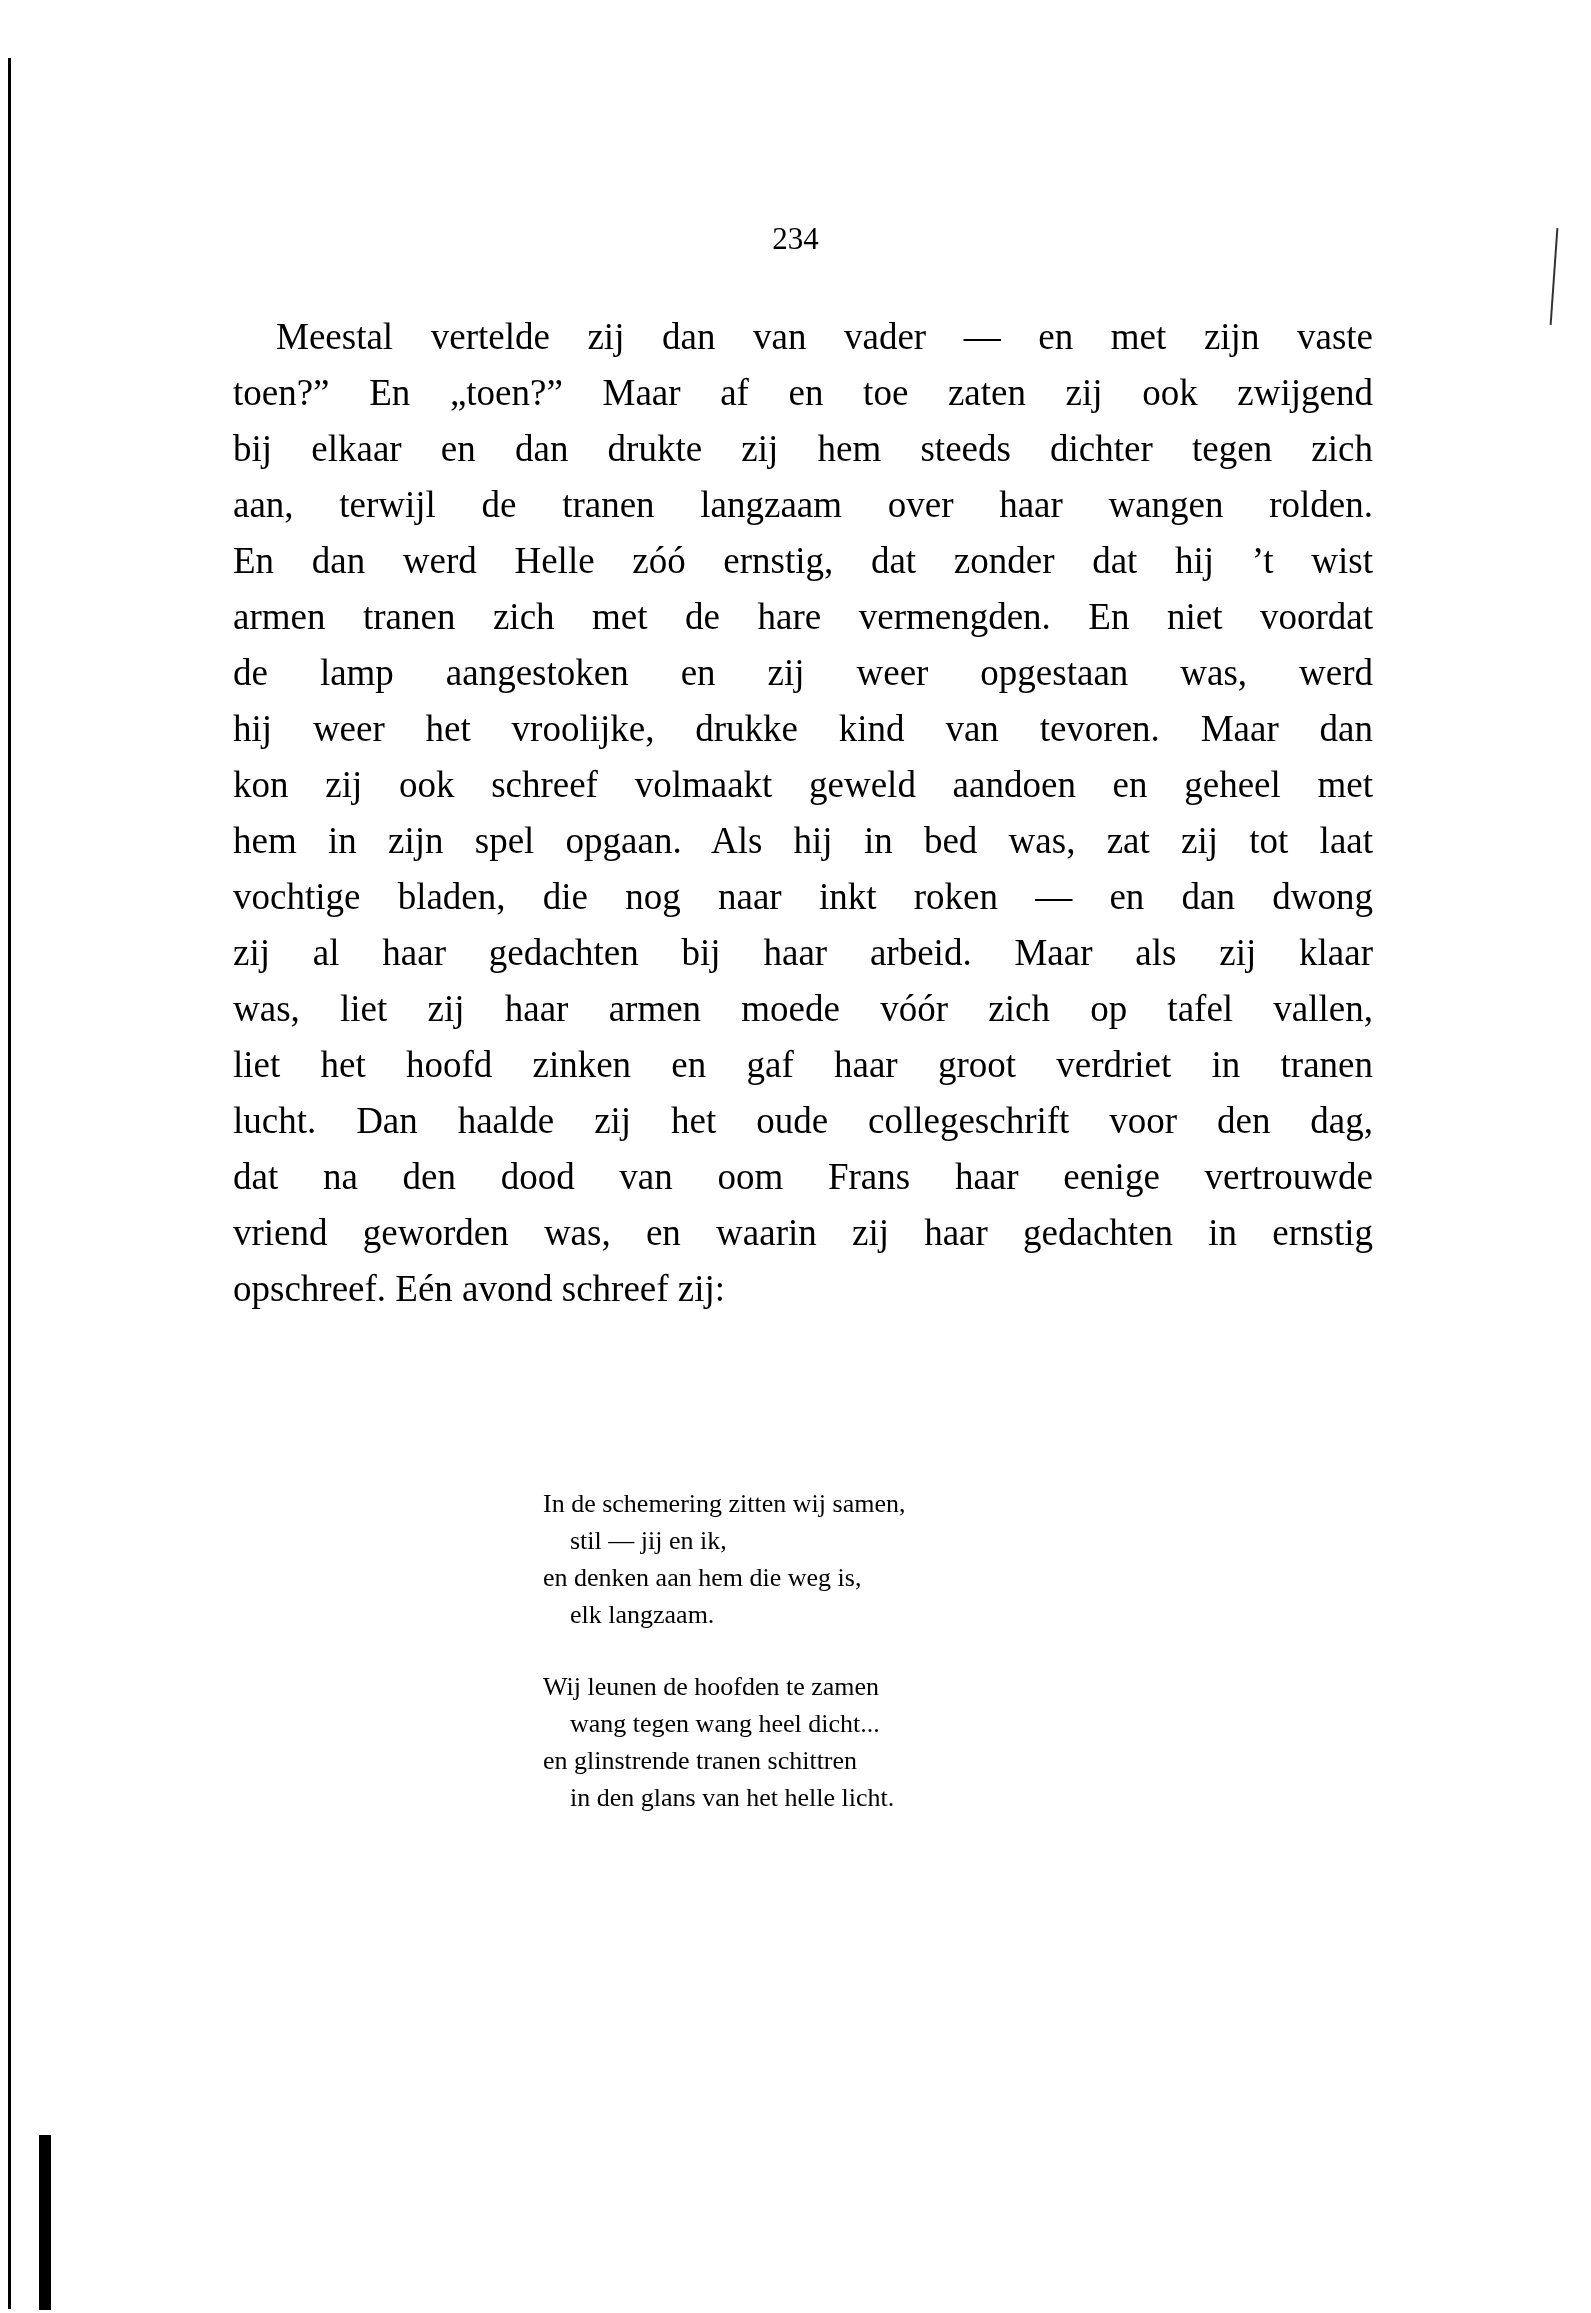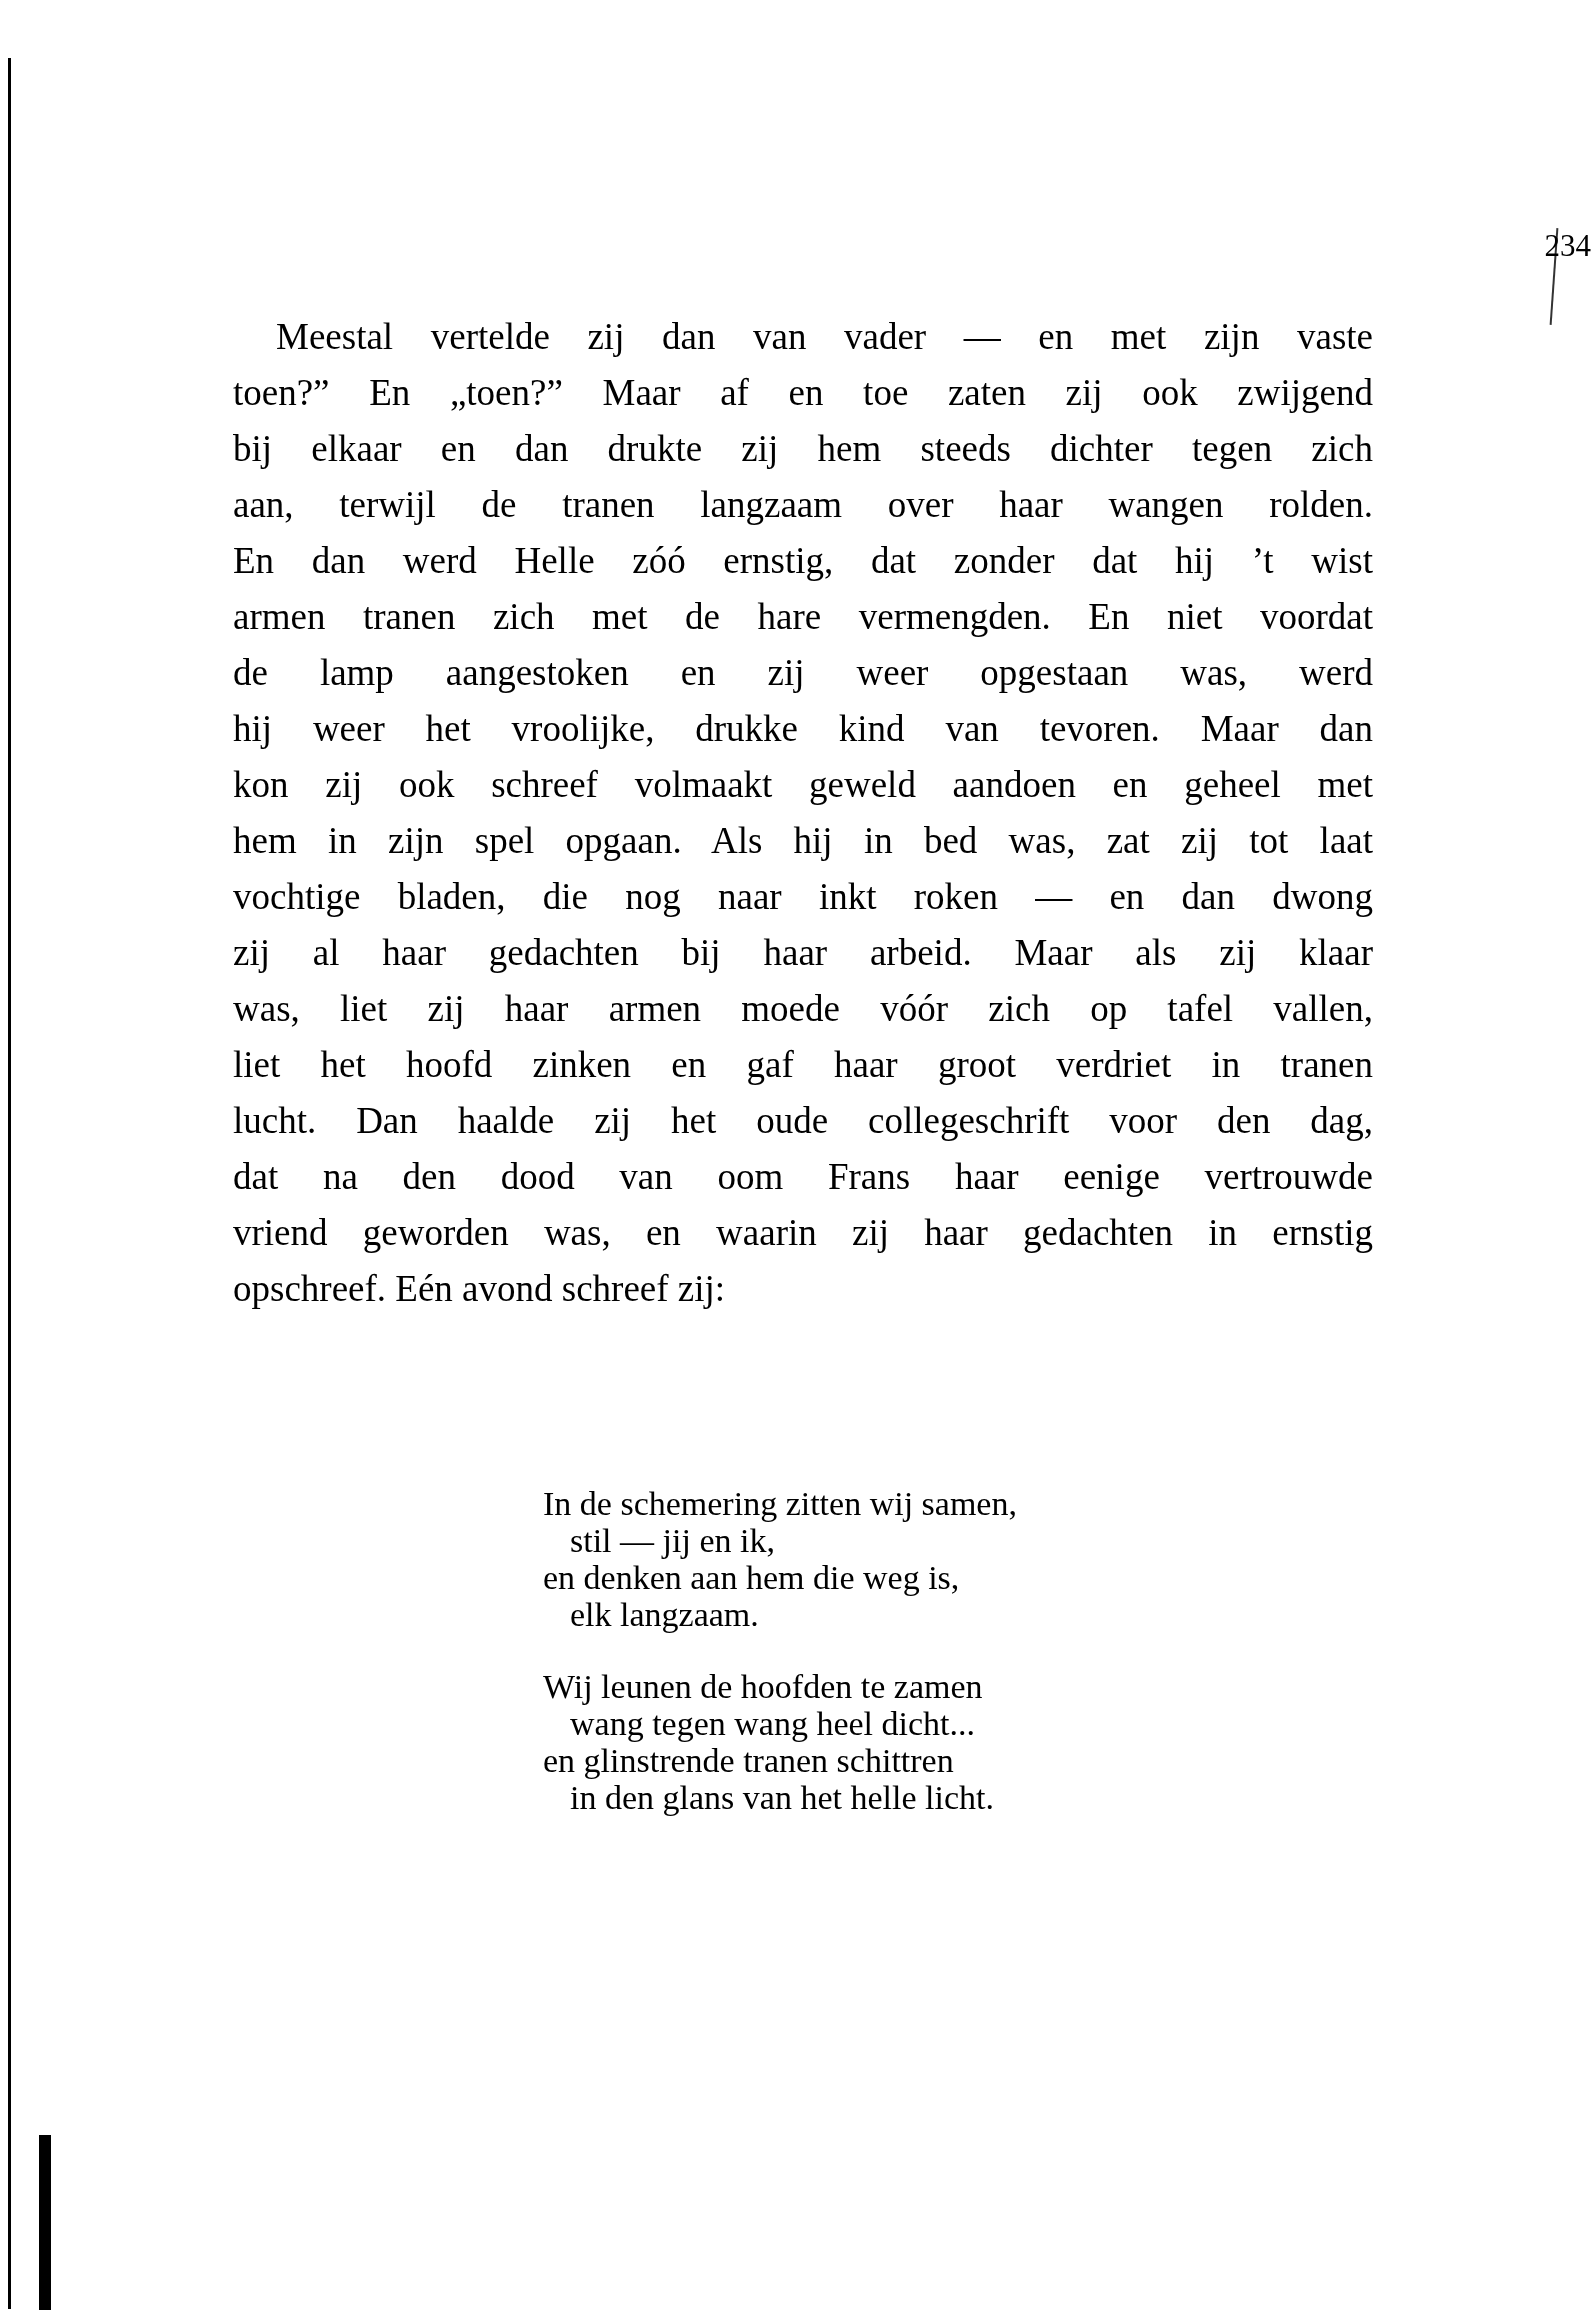--- a/index.html
+++ b/index.html
@@ -1,25 +1,25 @@
 <!DOCTYPE html>
 <html><head>
 <meta charset="utf-8">
 <style>
   html,body{margin:0;padding:0;background:#fff;}
   body{width:1591px;height:2313px;position:relative;overflow:hidden;font-family:"DejaVu Serif","Liberation Serif",serif;color:#000;}
   .edge-left{position:absolute;left:7.8px;top:58px;width:2.9px;height:2251px;background:#000;}
   .edge-left-thick{position:absolute;left:39px;top:2135px;width:11.6px;height:175px;background:#000;}
   .edge-right{position:absolute;left:1553px;top:228px;width:1.9px;height:97px;background:#333;transform:rotate(4deg);}
-  .page-num{position:absolute;left:0;width:1591px;top:221px;text-align:right;font-size:31px;font-family:"Liberation Serif",serif;margin-top:7px;}
+  .page-num{position:absolute;left:0;width:1591px;top:221px;text-align:center;font-size:31px;font-family:"Liberation Serif",serif;}
   .body{position:absolute;left:233px;top:309px;width:1140px;font-family:"Liberation Serif",serif;font-size:37px;line-height:56px;}
   .line{display:block;text-align:justify;text-align-last:justify;white-space:nowrap;height:56px;}
   .line.last{text-align-last:left;}
   .indent{padding-left:43px;}
-  .poem{position:absolute;left:543px;top:1485px;font-family:"Liberation Serif",serif;font-size:34px;line-height:37px;}
+  .poem{position:absolute;left:543px;top:1485px;font-family:"Liberation Serif",serif;font-size:26px;line-height:37px;}
   .stanza{margin-bottom:35px;}
   .pline{display:block;white-space:nowrap;}
   .pline.ind{padding-left:27px;}
 </style>
 </head>
 <body>
 
 <div class="edge-left"></div>
 <div class="edge-left-thick"></div>
 <div class="edge-right"></div>

